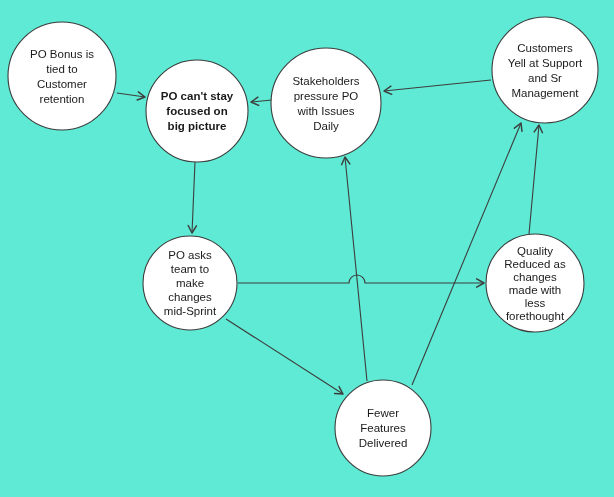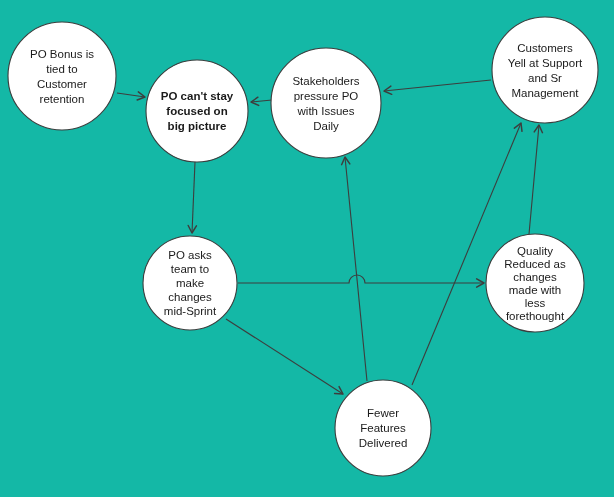--- a/index.html
+++ b/index.html
@@ -5,21 +5,21 @@
   html, body {
     margin: 0;
     padding: 0;
     background: #ffffff;
     font-family: "Liberation Sans", "DejaVu Sans", sans-serif;
   }
   .canvas {
     position: relative;
     width: 614px;
     height: 497px;
-    background: #14b8a6;
+    background: #5eead4;
     overflow: hidden;
   }
   svg text {
     font-family: "Liberation Sans", "DejaVu Sans", sans-serif;
   }
 </style>
 </head>
 <body>
 
 <div class="canvas">

